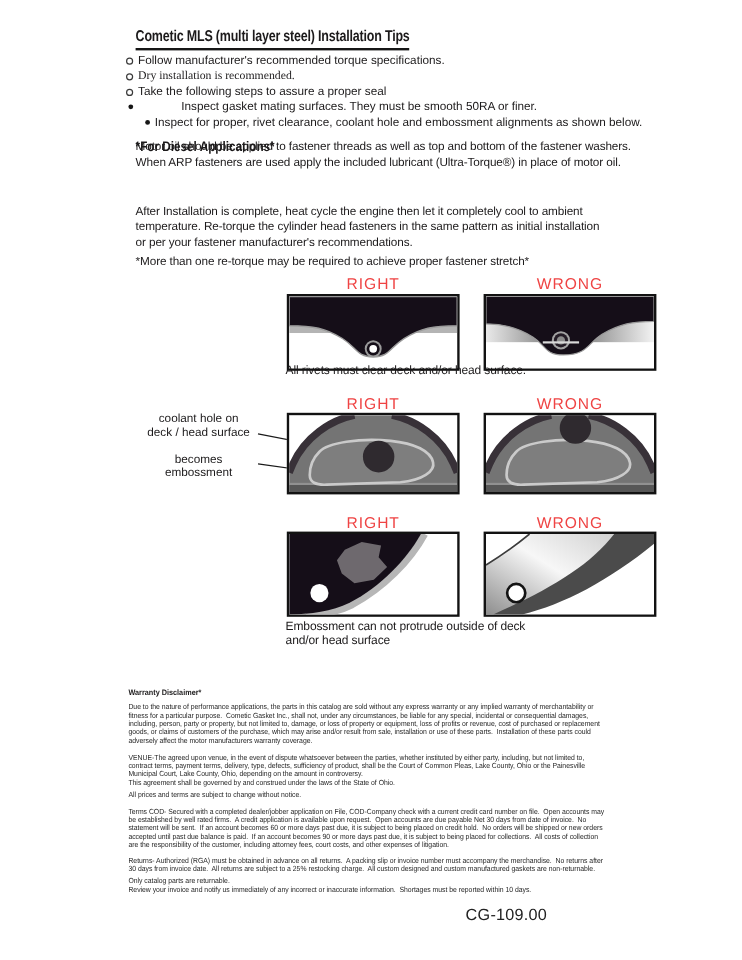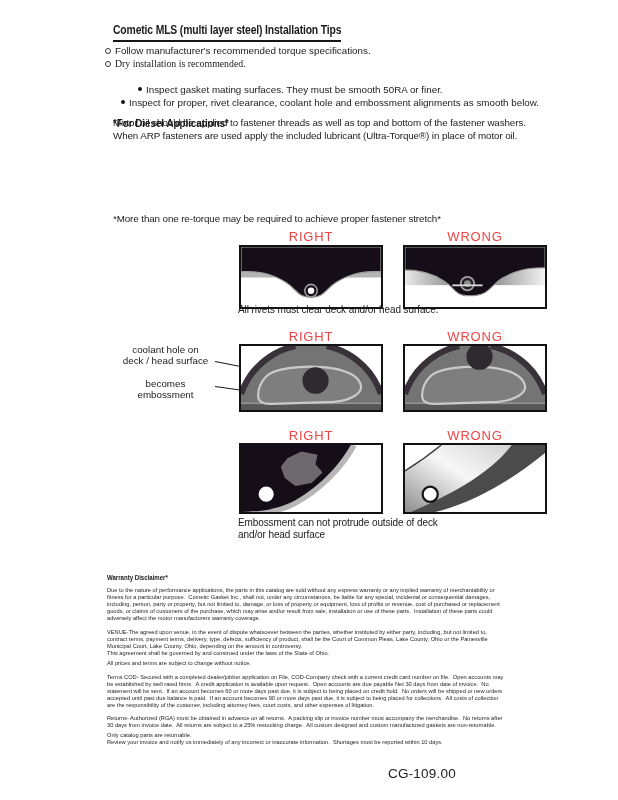--- a/index.html
+++ b/index.html
@@ -47,32 +47,39 @@
   <div class="abs title" style="left:113px; top:22px;">Cometic MLS (multi layer steel) Installation Tips</div>
 
   <div class="abs bullet-row" style="left:105px; top:45px;">
     <span class="ring"></span>
     <span>Follow manufacturer's recommended torque specifications.</span>
   </div>
   <div class="abs bullet-row" style="left:105px; top:58px;font-family:Liberation Serif, serif;">
     <span class="ring"></span>
     <span>Dry installation is recommended.</span>
   </div>
-  <div class="abs bullet-row" style="left:138px; top:84px;">
+  <div class="abs bullet-row" style="left:105px; top:71px;">
+    <span class="ring"></span>
+    <span>Take the following steps to assure a proper seal</span>
+  </div>
+  <div class="abs bullet-row" style="left:107px; top:84px;gap:36px;">
     <span class="dot"></span>
     <span>Inspect gasket mating surfaces.  They must be smooth 50RA or finer.</span>
   </div>
   <div class="abs bullet-row" style="left:121px; top:97px;">
     <span class="dot"></span>
-    <span>Inspect for proper, rivet clearance, coolant hole and embossment alignments as smooth below.</span>
+    <span>Inspect for proper, rivet clearance, coolant hole and embossment alignments as shown below.</span>
   </div>
 
   <div class="abs sec-heading" style="left:113px; top:117px;">*For Diesel Applications*</div>
   <div class="abs body-text" style="left:113px; top:116px;">Motor oil should be applied to fastener threads as well as top and bottom of the fastener washers.
 When ARP fasteners are used apply the included lubricant (Ultra-Torque®) in place of motor oil.</div>
+  <div class="abs body-text" style="left:113px; top:170px;">After Installation is complete, heat cycle the engine then let it completely cool to ambient
+temperature. Re-torque the cylinder head fasteners in the same pattern as initial installation
+or per your fastener manufacturer's recommendations.</div>
   <div class="abs body-text" style="left:113px; top:212px;">*More than one re-torque may be required to achieve proper fastener stretch*</div>
 
   <div class="abs diag-label" style="left:239px; top:229px; width:144px;">RIGHT</div>
   <div class="abs diag-label" style="left:403px; top:229px; width:144px;">WRONG</div>
 
   <div class="dbox" style="left:239px; top:245px; width:144px; height:64px;">
     <svg viewBox="0 0 139 59" preserveAspectRatio="none">
       <rect width="139" height="59" fill="#ffffff"></rect>
       <rect y="20.5" width="139" height="9.5" fill="#b4b4b4"></rect>
       <path d="M0,0 H139 V24 C119,24 109,26 95,34.5 C83,42 83,49.5 69.5,49.5 C56,49.5 56,42 44,34.5 C30,26 20,24 0,24 Z" fill="#150e18" stroke="#9b9b9b" stroke-width="1.2"></path>
@@ -183,15 +190,15 @@
   <div class="abs fine" style="left:107px; top:673px;">Terms COD- Secured with a completed dealer/jobber application on File, COD-Company check with a current credit card number on file.  Open accounts may
 be established by well rated firms.  A credit application is available upon request.  Open accounts are due payable Net 30 days from date of invoice.  No
 statement will be sent.  If an account becomes 60 or more days past due, it is subject to being placed on credit hold.  No orders will be shipped or new orders
 accepted until past due balance is paid.  If an account becomes 90 or more days past due, it is subject to being placed for collections.  All costs of collection
 are the responsibility of the customer, including attorney fees, court costs, and other expenses of litigation.</div>
   <div class="abs fine" style="left:107px; top:714px;">Returns- Authorized (RGA) must be obtained in advance on all returns.  A packing slip or invoice number must accompany the merchandise.  No returns after
 30 days from invoice date.  All returns are subject to a 25% restocking charge.  All custom designed and custom manufactured gaskets are non-returnable.</div>
   <div class="abs fine" style="left:107px; top:731px;">Only catalog parts are returnable.
 Review your invoice and notify us immediately of any incorrect or inaccurate information.  Shortages must be reported within 10 days.</div>
 
-  <div class="abs doc-code" style="left:388px; top:755px;margin-top:11px;">CG-109.00</div>
+  <div class="abs doc-code" style="left:388px; top:755px;">CG-109.00</div>
 
 </div>
 
 </body></html>

